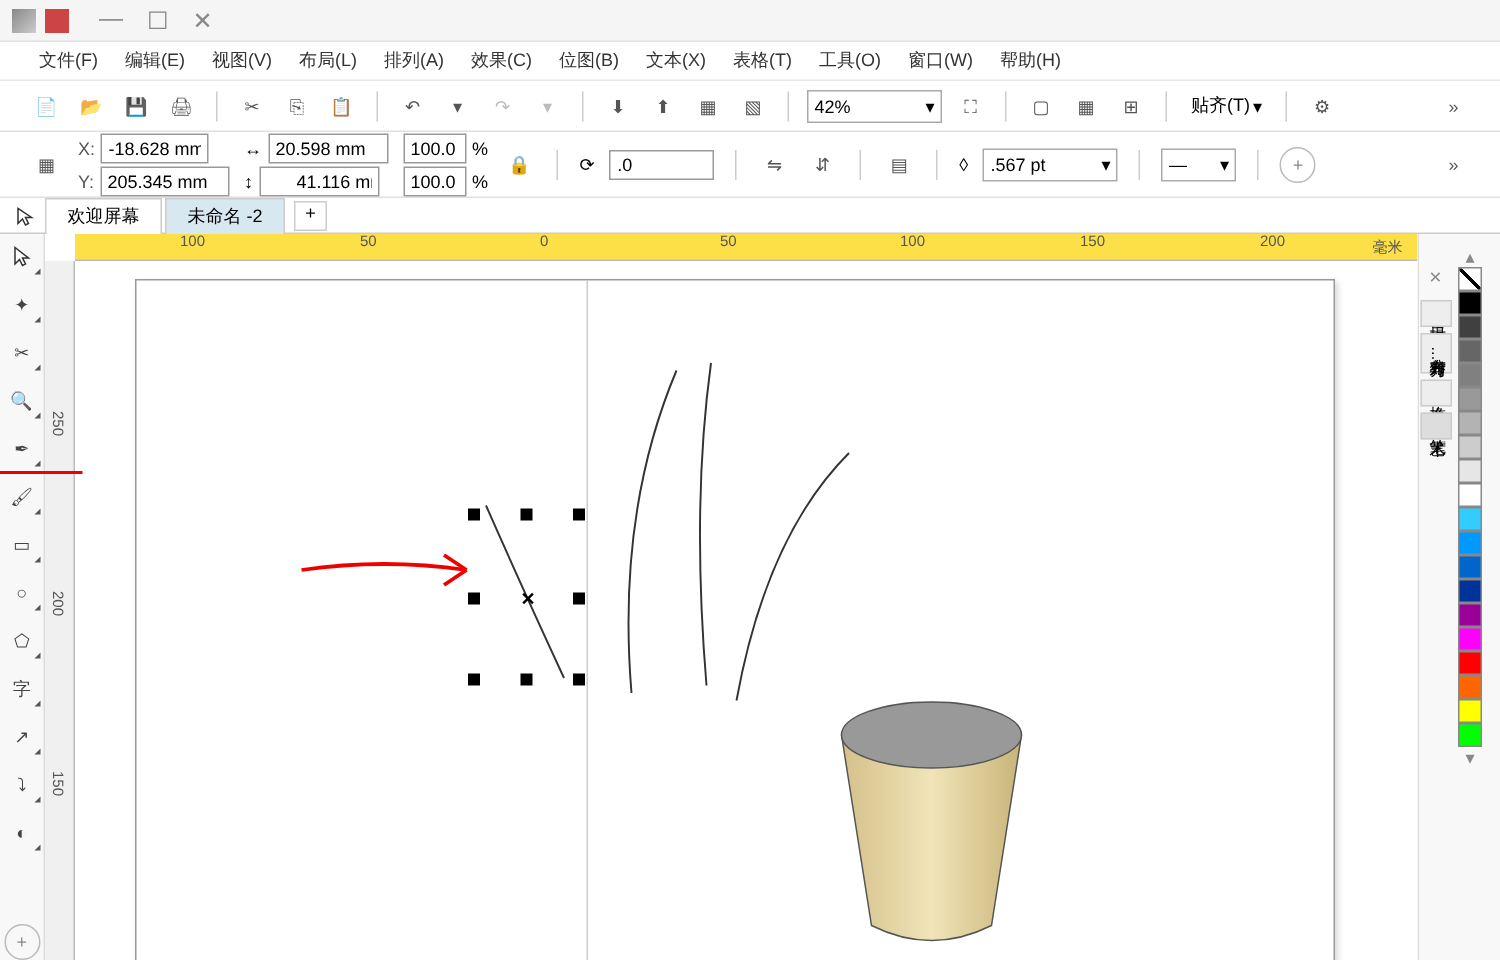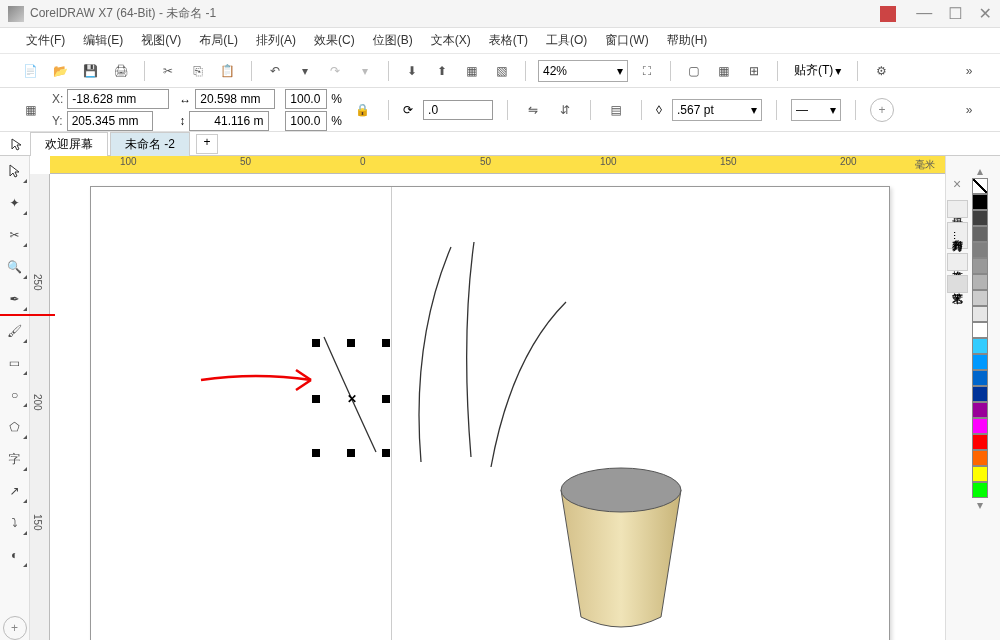--- a/index.html
+++ b/index.html
@@ -52,21 +52,20 @@
 .arrow-anno { position:absolute; }
 .plus-circle { width:24px;height:24px;border:1px solid #bbb;border-radius:50%;display:flex;align-items:center;justify-content:center;color:#888;cursor:pointer;}
 .snap-label { display:flex; align-items:center; gap:2px; padding:0 4px; cursor:pointer;}
 .outline-select { width:90px;height:22px;border:1px solid #aaa;display:flex;align-items:center;padding:0 4px;justify-content:space-between;}
 </style>
 </head>
 <body>
 
 <div class="titlebar">
   <div class="app-icon"></div>
-  <div class="title">CorelDRAW X7 (64-Bit) - 未命名 -1</div>
   <div class="user-icon"></div>
   <div class="win-controls">
     <span>—</span>
     <span>☐</span>
     <span>✕</span>
   </div>
 </div>
 
 <div class="menubar">
   <span class="menu-item">文件(F)</span>
@@ -121,21 +120,21 @@
   <div class="tb-btn">⚙</div>
   <div style="flex:1"></div>
   <div class="tb-btn">»</div>
 </div>
 
 <div class="toolbar2">
   <div class="tb-btn">▦</div>
   <div class="xy-group">
     <div class="xy-row">
       <span class="prop-label">X:</span>
-      <input class="prop-input" style="width: 102px;" value="-18.628 mm">
+      <input class="prop-input" style="width: 72px;" value="-18.628 mm">
     </div>
     <div class="xy-row">
       <span class="prop-label">Y:</span>
       <input class="prop-input" style="width: 86px;" value="205.345 mm">
     </div>
   </div>
   <div class="xy-group">
     <div class="xy-row">
       <span>↔</span>
       <input class="prop-input" style="width: 80px;" value="20.598 mm">

